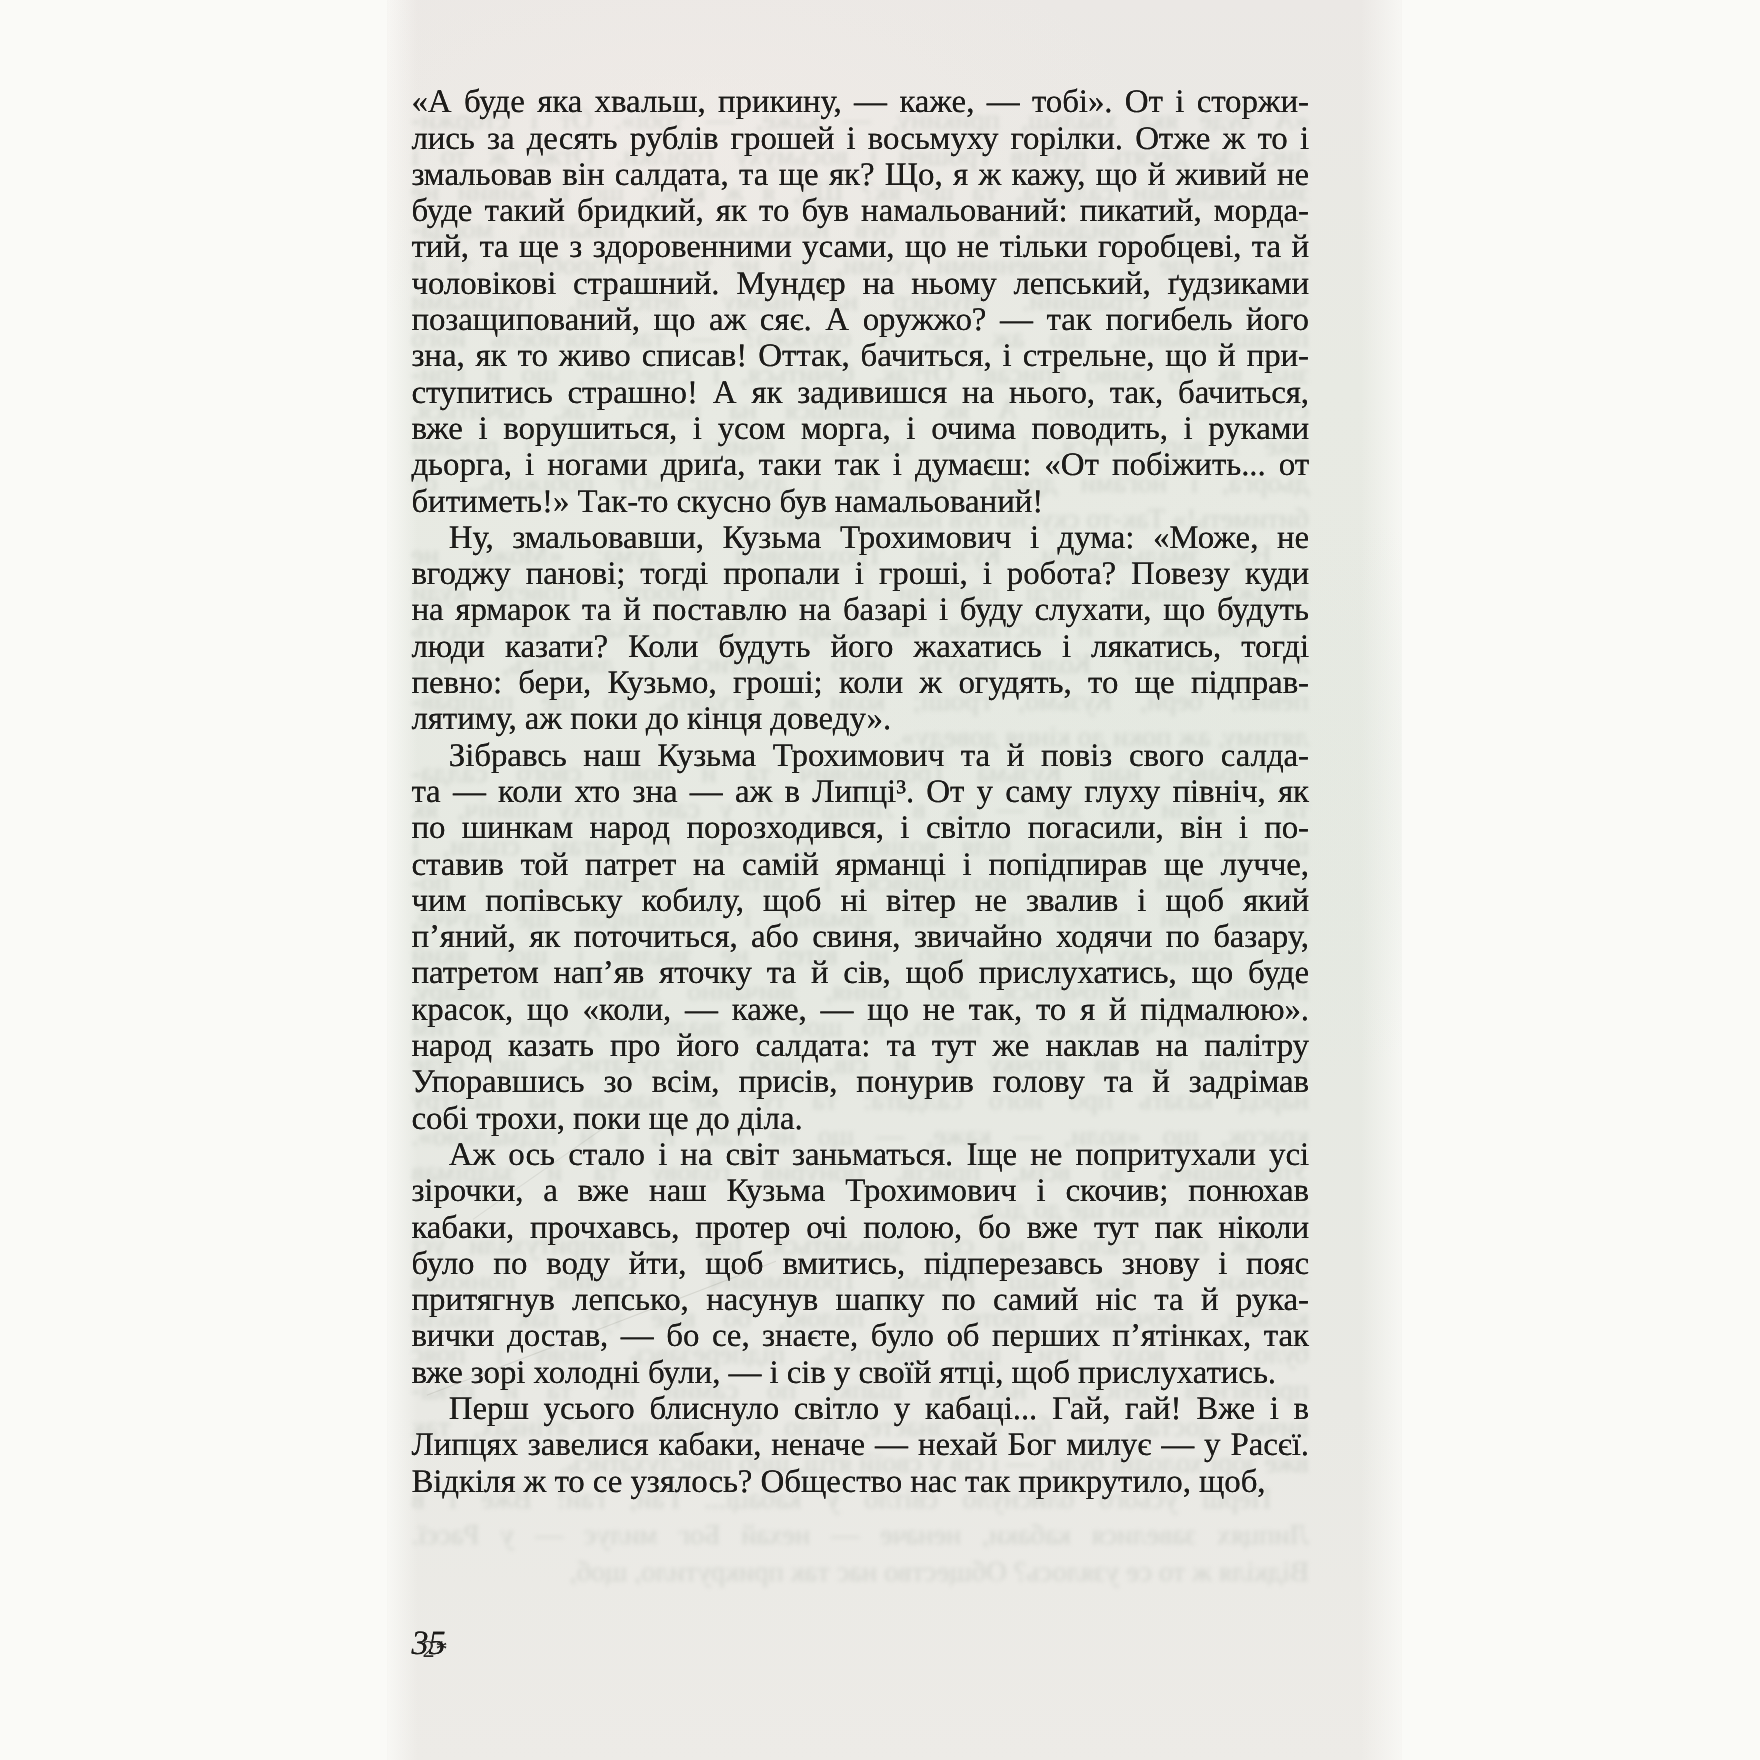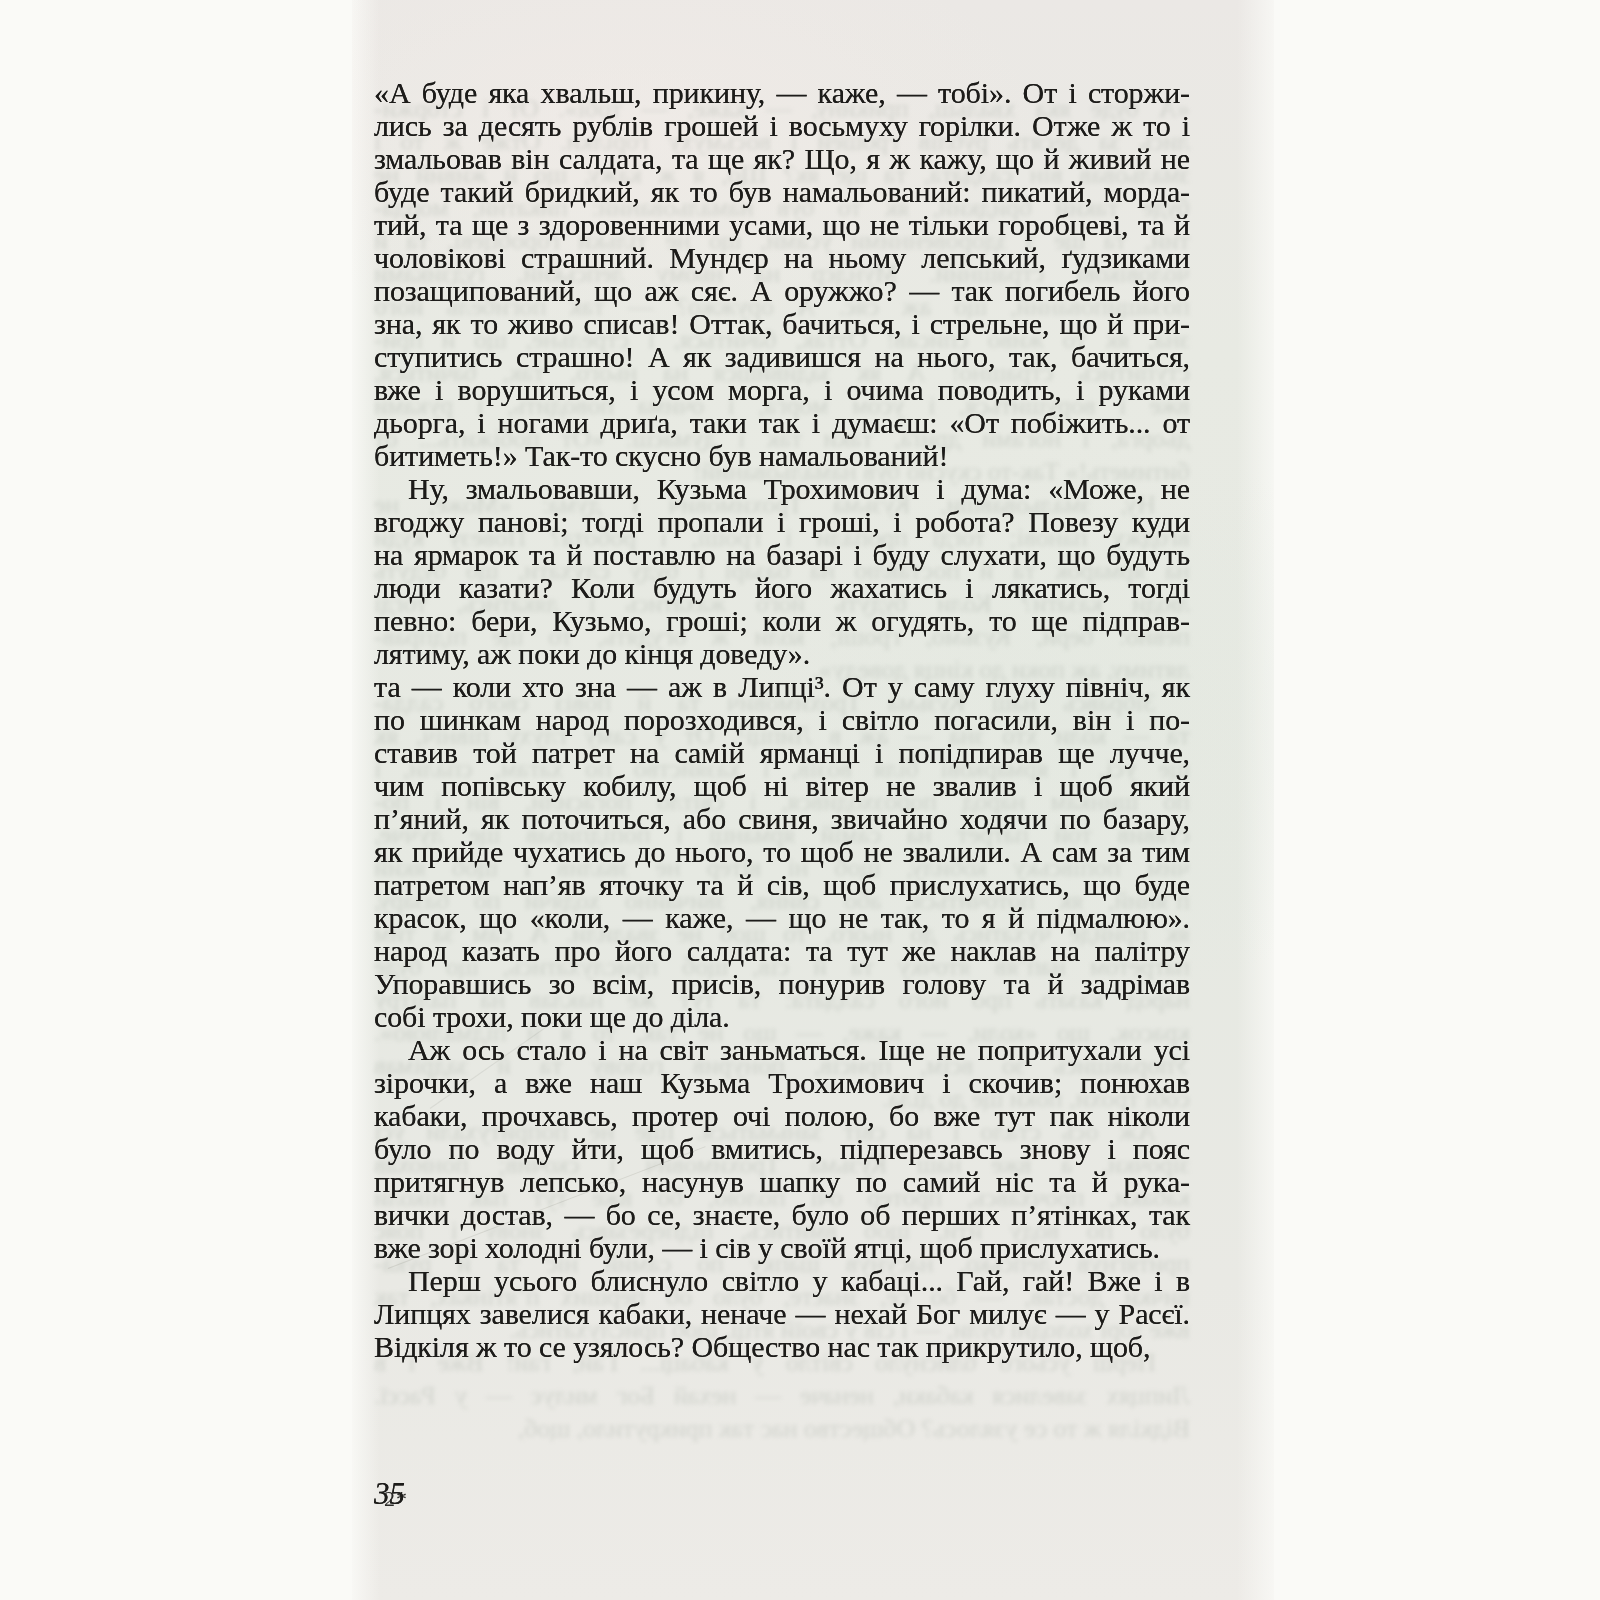--- a/index.html
+++ b/index.html
@@ -185,26 +185,26 @@
     </div>
     <div class="para indent">
       <div class="line first">Ну, змальовавши, Кузьма Трохимович і дума: «Може, не</div>
       <div class="line">вгоджу панові; тогді пропали і гроші, і робота? Повезу куди</div>
       <div class="line">на ярмарок та й поставлю на базарі і буду слухати, що будуть</div>
       <div class="line">люди казати? Коли будуть його жахатись і лякатись, тогді</div>
       <div class="line">певно: бери, Кузьмо, гроші; коли ж огудять, то ще підправ-</div>
       <div class="line last">лятиму, аж поки до кінця доведу».</div>
     </div>
     <div class="para indent">
+      <div class="line first">Зібравсь наш Кузьма Трохимович та й повіз свого салда-</div>
       <div class="line">та — коли хто зна — аж в Липці³. От у саму глуху північ, як</div>
       <div class="line">по шинкам народ порозходився, і світло погасили, він і по-</div>
       <div class="line">ставив той патрет на самій ярманці і попідпирав ще лучче,</div>
       <div class="line">чим попівську кобилу, щоб ні вітер не звалив і щоб який</div>
       <div class="line">п’яний, як поточиться, або свиня, звичайно ходячи по базару,</div>
-      <div class="line">як прийде чухатись до нього, то щоб не звалили. А сам за тим</div>
       <div class="line">патретом нап’яв яточку та й сів, щоб прислухатись, що буде</div>
       <div class="line">красок, що «коли, — каже, — що не так, то я й підмалюю».</div>
       <div class="line">народ казать про його салдата: та тут же наклав на палітру</div>
       <div class="line">Упоравшись зо всім, присів, понурив голову та й задрімав</div>
       <div class="line last">собі трохи, поки ще до діла.</div>
     </div>
     <div class="para indent">
       <div class="line first">Аж ось стало і на світ заньматься. Іще не попритухали усі</div>
       <div class="line">зірочки, а вже наш Кузьма Трохимович і скочив; понюхав</div>
       <div class="line">кабаки, прочхавсь, протер очі полою, бо вже тут пак ніколи</div>

